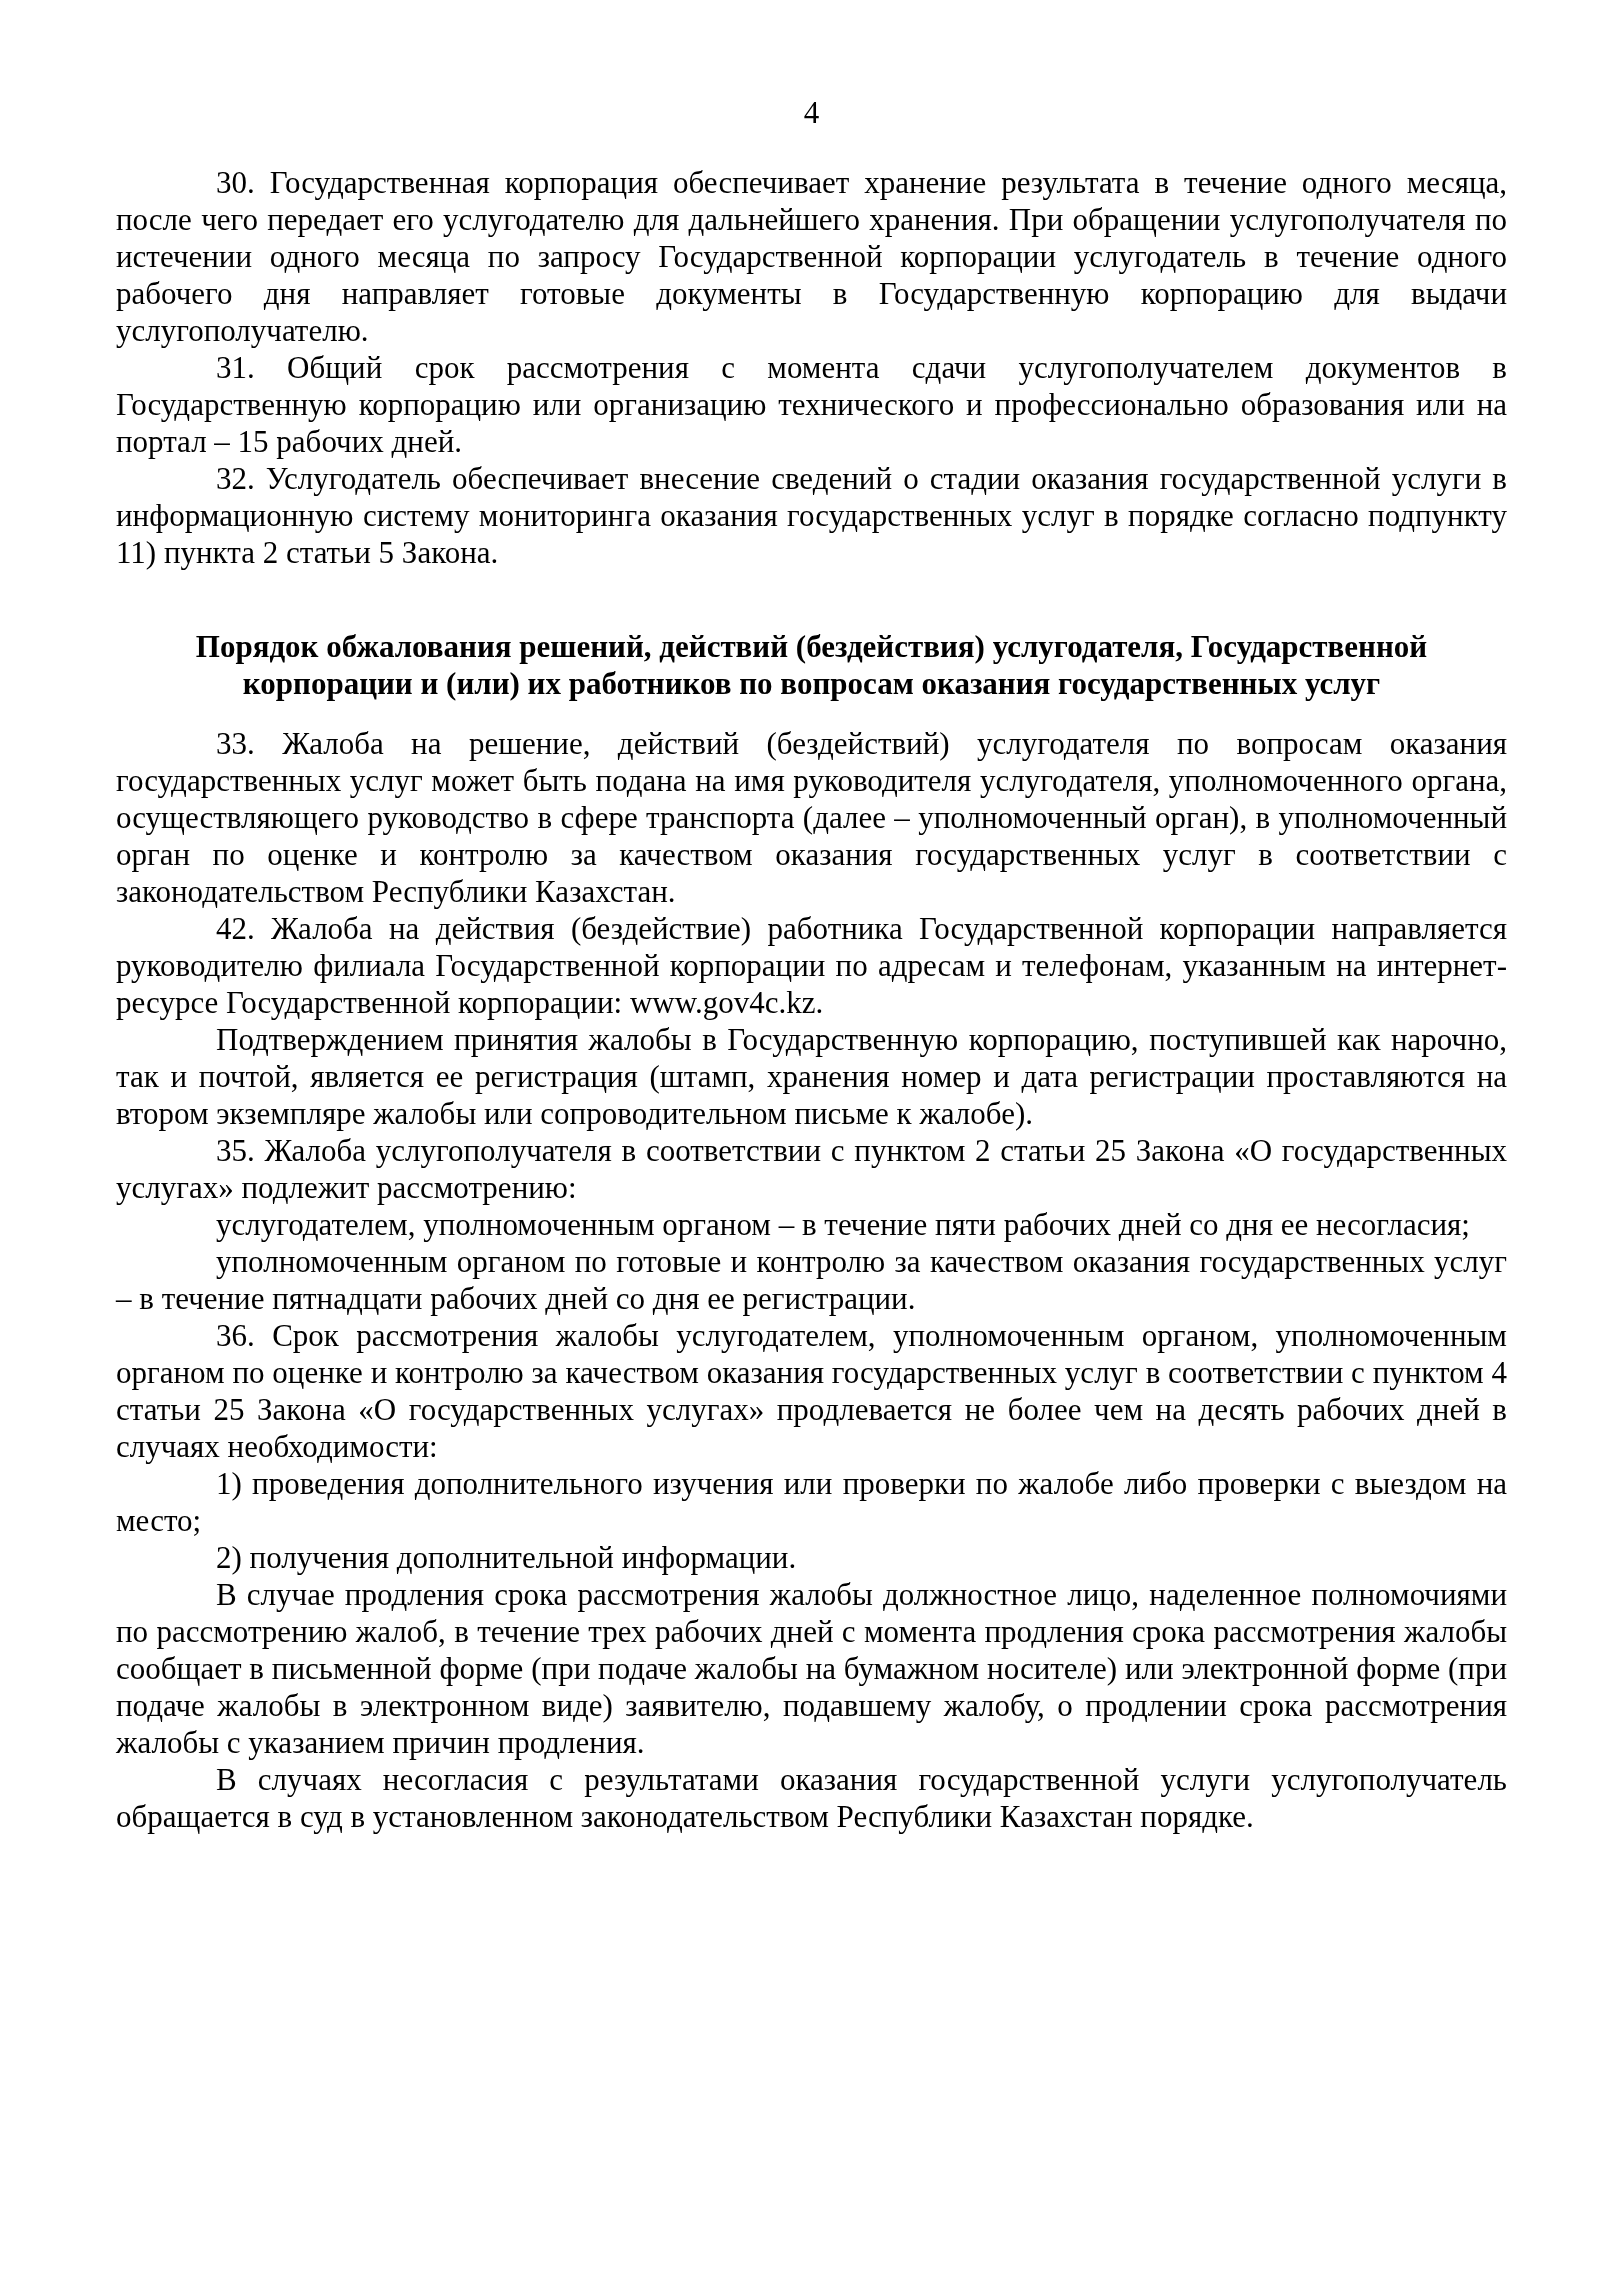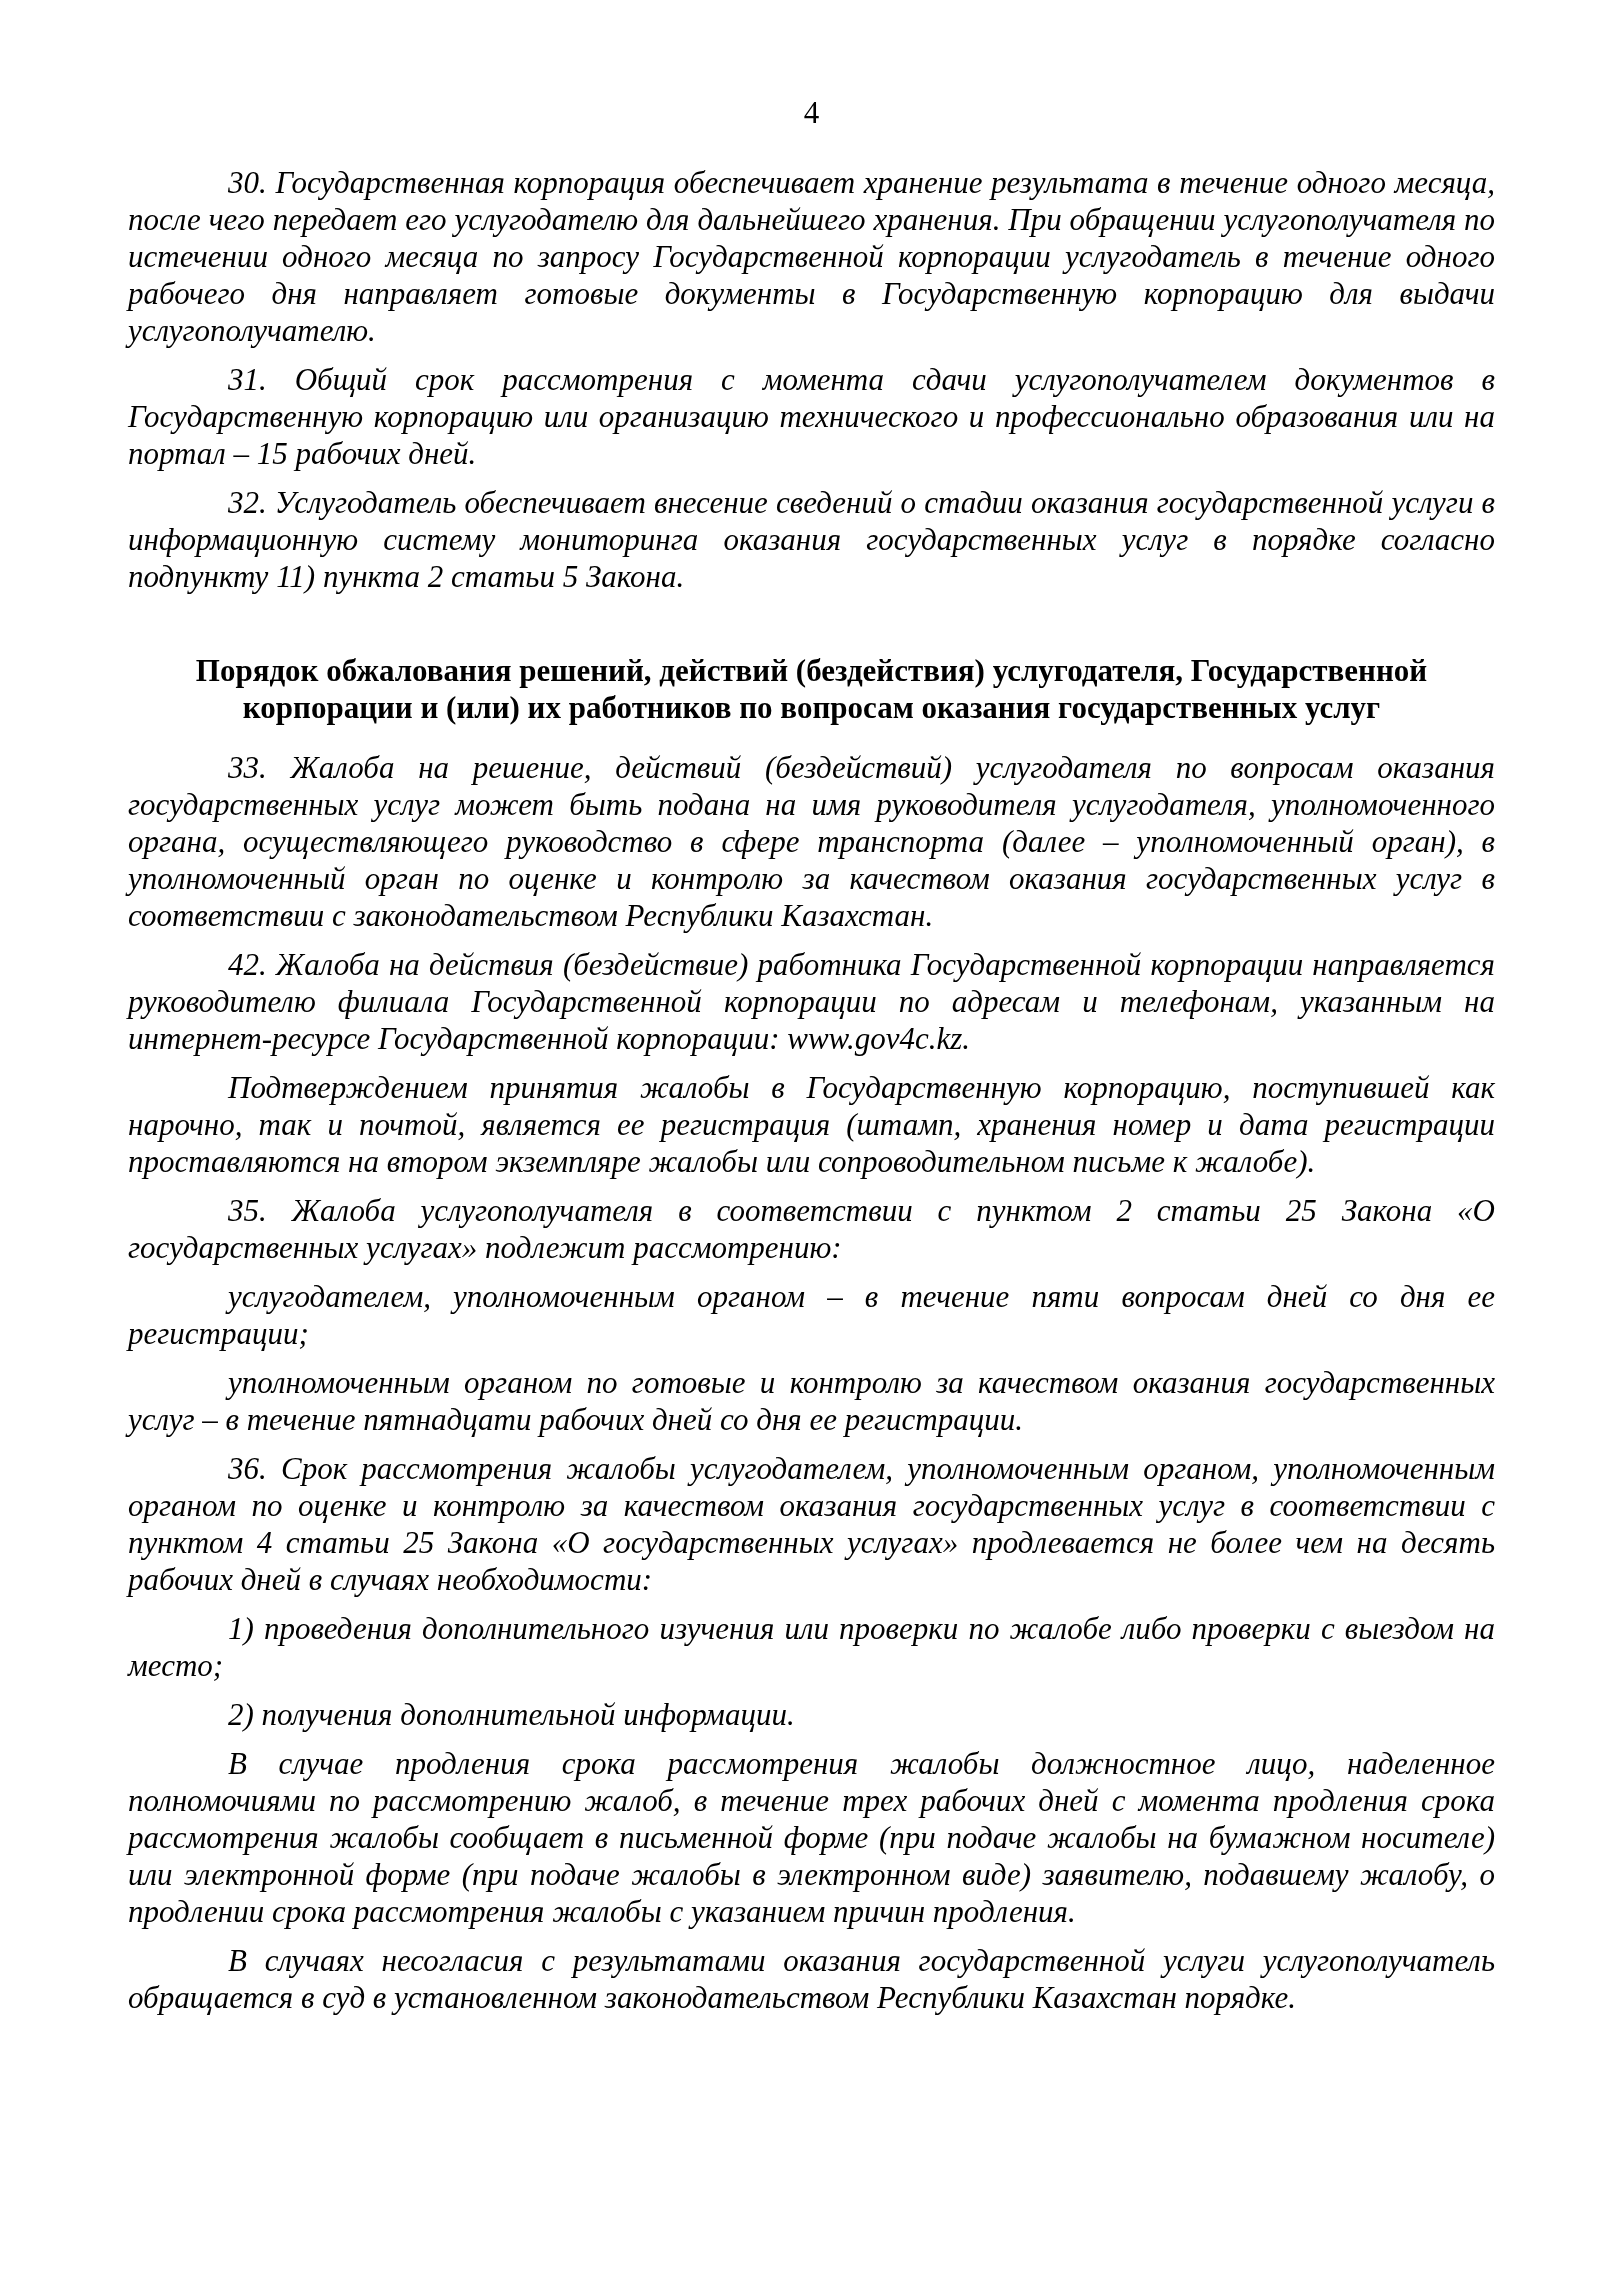--- a/index.html
+++ b/index.html
@@ -21,22 +21,21 @@
     padding: 94px 114px 0 116px;
   }
   .page-number {
     text-align: center;
     text-indent: 0;
     margin: 0 0 33px 0;
   }
   .para {
     text-align: justify;
     text-indent: 100px;
-    margin: 12px;
-    font-style: italic;
+    margin: 0;
   }
   .section-heading {
     font-weight: bold;
     text-align: center;
     text-indent: 0;
     margin: 57px 0 23px 0;
     padding: 0 44px;
   }
 </style>
 </head>
@@ -48,21 +47,21 @@
   <p class="para">30. Государственная корпорация обеспечивает хранение результата в течение одного месяца, после чего передает его услугодателю для дальнейшего хранения. При обращении услугополучателя по истечении одного месяца по запросу Государственной корпорации услугодатель в течение одного рабочего дня направляет готовые документы в Государственную корпорацию для выдачи услугополучателю.</p>
   <p class="para">31. Общий срок рассмотрения с момента сдачи услугополучателем документов в Государственную корпорацию или организацию технического и профессионально образования или на портал – 15 рабочих дней.</p>
   <p class="para">32. Услугодатель обеспечивает внесение сведений о стадии оказания государственной услуги в информационную систему мониторинга оказания государственных услуг в порядке согласно подпункту 11) пункта 2 статьи 5 Закона.</p>
 
   <p class="section-heading">Порядок обжалования решений, действий (бездействия) услугодателя, Государственной корпорации и (или) их работников по вопросам оказания государственных услуг</p>
 
   <p class="para">33. Жалоба на решение, действий (бездействий) услугодателя по вопросам оказания государственных услуг может быть подана на имя руководителя услугодателя, уполномоченного органа, осуществляющего руководство в сфере транспорта (далее – уполномоченный орган), в уполномоченный орган по оценке и контролю за качеством оказания государственных услуг в соответствии с законодательством Республики Казахстан.</p>
   <p class="para">42. Жалоба на действия (бездействие) работника Государственной корпорации направляется руководителю филиала Государственной корпорации по адресам и телефонам, указанным на интернет-ресурсе Государственной корпорации: www.gov4c.kz.</p>
   <p class="para">Подтверждением принятия жалобы в Государственную корпорацию, поступившей как нарочно, так и почтой, является ее регистрация (штамп, хранения номер и дата регистрации проставляются на втором экземпляре жалобы или сопроводительном письме к жалобе).</p>
   <p class="para">35. Жалоба услугополучателя в соответствии с пунктом 2 статьи 25 Закона «О государственных услугах» подлежит рассмотрению:</p>
-  <p class="para">услугодателем, уполномоченным органом – в течение пяти вопросам дней со дня ее регистрации;</p>
+  <p class="para">услугодателем, уполномоченным органом – в течение пяти рабочих дней со дня ее несогласия;</p>
   <p class="para">уполномоченным органом по готовые и контролю за качеством оказания государственных услуг – в течение пятнадцати рабочих дней со дня ее регистрации.</p>
   <p class="para">36. Срок рассмотрения жалобы услугодателем, уполномоченным органом, уполномоченным органом по оценке и контролю за качеством оказания государственных услуг в соответствии с пунктом 4 статьи 25 Закона «О государственных услугах» продлевается не более чем на десять рабочих дней в случаях необходимости:</p>
   <p class="para">1) проведения дополнительного изучения или проверки по жалобе либо проверки с выездом на место;</p>
   <p class="para">2) получения дополнительной информации.</p>
   <p class="para">В случае продления срока рассмотрения жалобы должностное лицо, наделенное полномочиями по рассмотрению жалоб, в течение трех рабочих дней с момента продления срока рассмотрения жалобы сообщает в письменной форме (при подаче жалобы на бумажном носителе) или электронной форме (при подаче жалобы в электронном виде) заявителю, подавшему жалобу, о продлении срока рассмотрения жалобы с указанием причин продления.</p>
   <p class="para">В случаях несогласия с результатами оказания государственной услуги услугополучатель обращается в суд в установленном законодательством Республики Казахстан порядке.</p>
 </div>
 
 
 </body></html>

